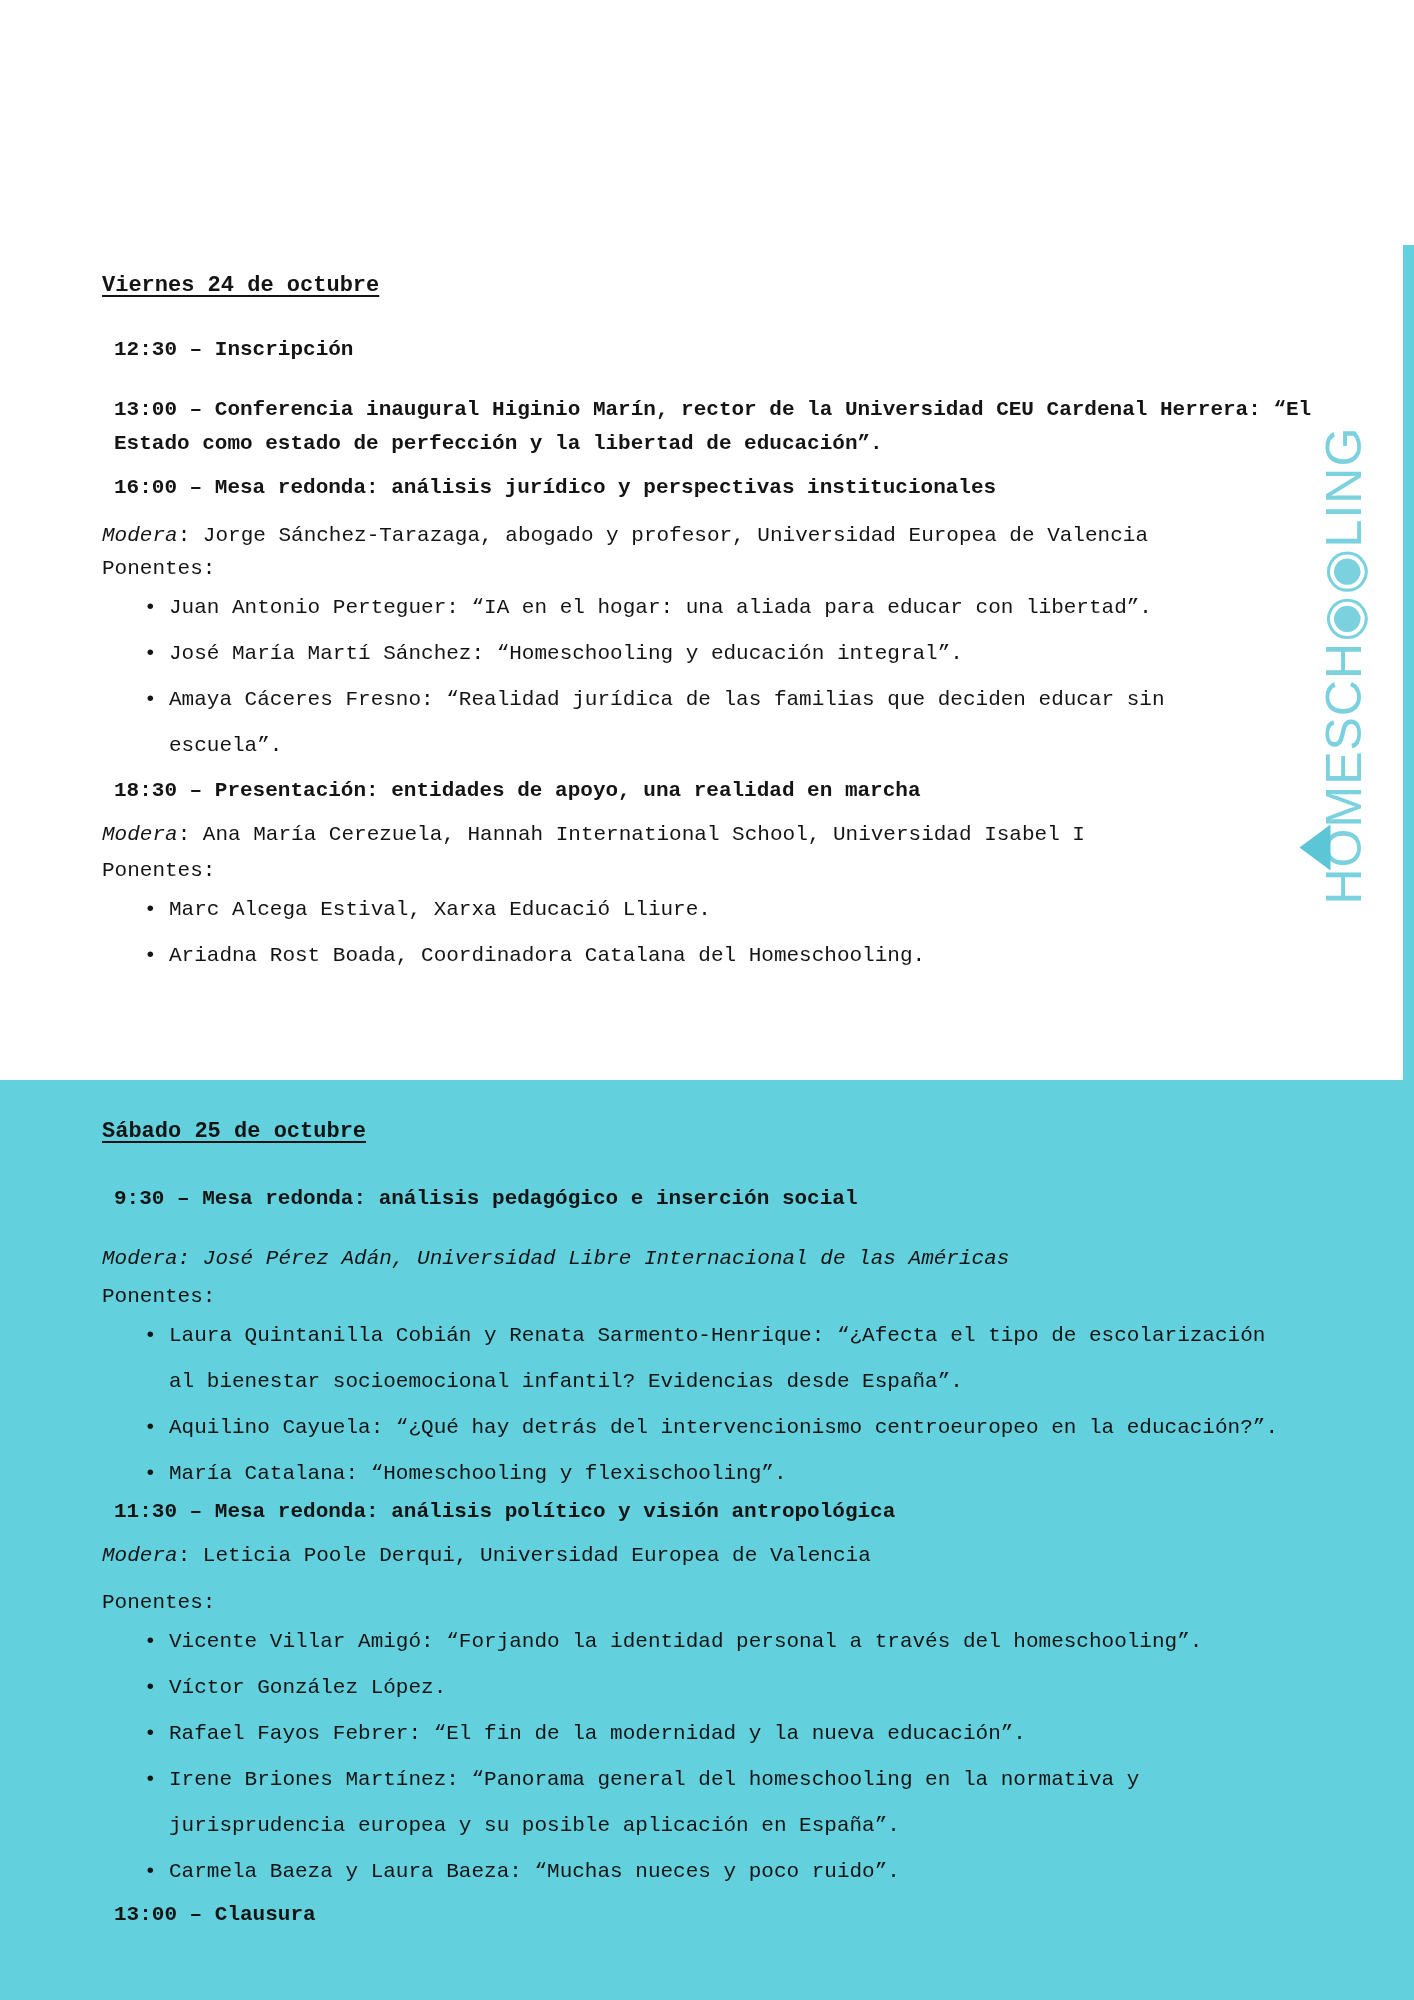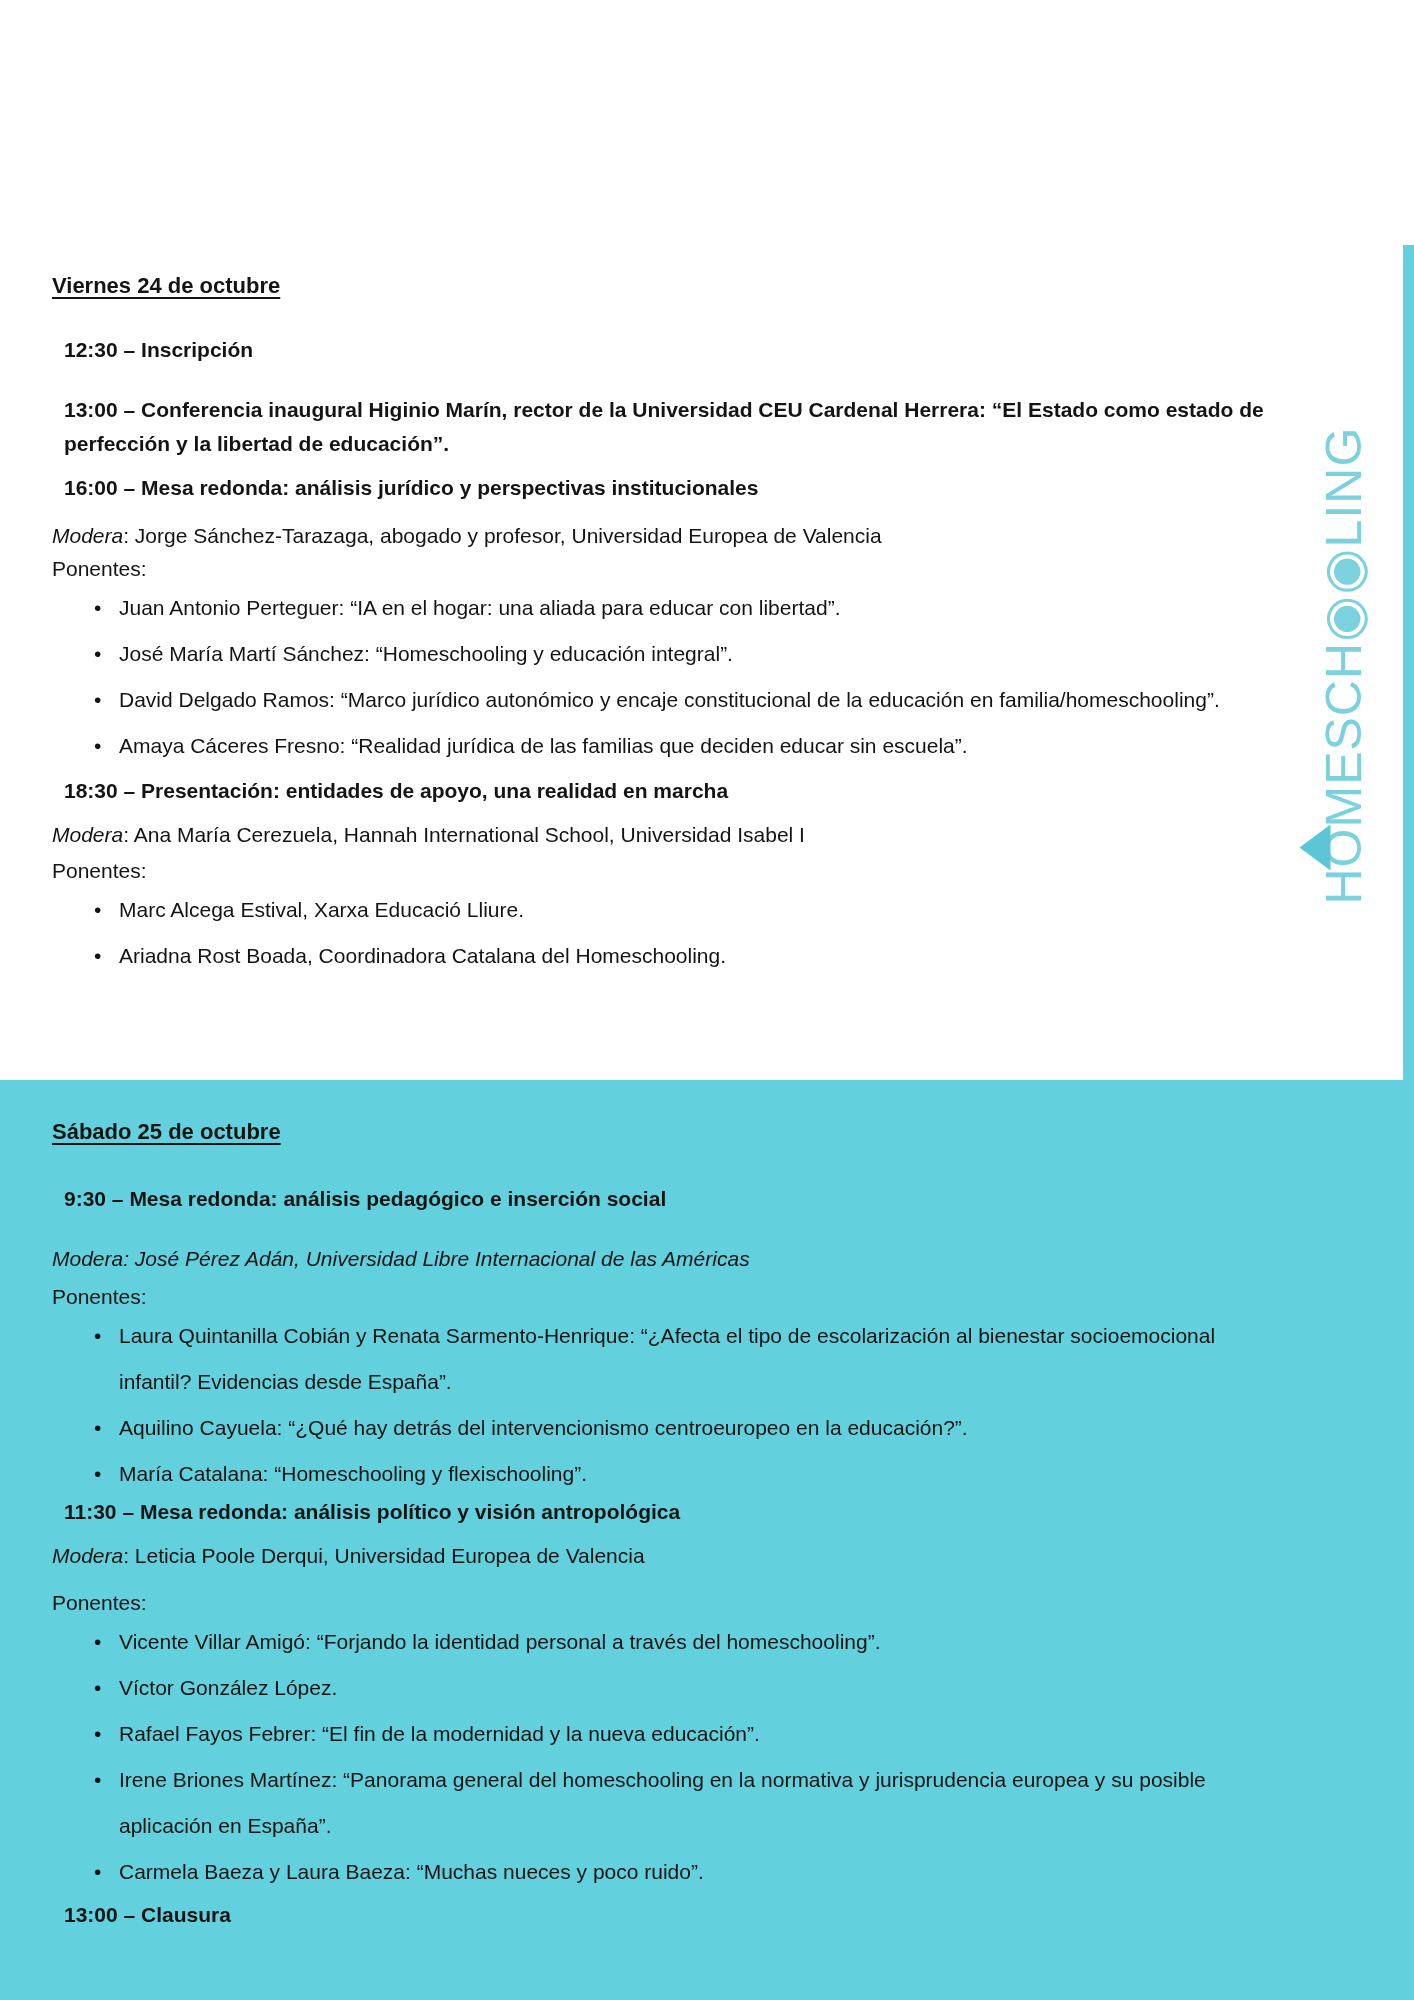--- a/index.html
+++ b/index.html
@@ -32,21 +32,21 @@
   .lg-oo { font-family:"DejaVu Sans",sans-serif; font-size:53px; letter-spacing:1px; }
   .roofwrap { position:relative; display:inline-block; }
   .roof {
     position:absolute; left:50%; top:-16px; transform:translateX(-50%);
     width:0; height:0;
     border-left:23px solid transparent; border-right:23px solid transparent;
     border-bottom:31px solid var(--logo-triangle,#5cc6d7);
   }
 
   
-  .section { position:absolute; left:0; width:1414px; box-sizing:border-box; padding-left:52px; padding-right:55px; }
+  .section { position:absolute; left:0; width:1414px; box-sizing:border-box; padding-left:102px; padding-right:55px;font-family:Liberation Mono, monospace; }
   .friday   { top:245px;  height:835px; padding-top:27px; background:transparent; }
   .saturday { top:1080px; height:920px; padding-top:38px; background:var(--teal,#62d1dd); }
 
   .date-heading {
     margin:0; font-size:22px; line-height:28px; font-weight:700;
     text-decoration:underline; text-underline-offset:4px; text-decoration-thickness:2px;
   }
   .slot  { margin:12px; font-size:21px; line-height:30px; font-weight:700; }
   .para2 { max-width:1250px; line-height:34px; }
   .modera, .plain { margin:0; font-size:21px; line-height:33px; font-weight:400; }
@@ -83,21 +83,20 @@
     <p class="slot mt35">12:30 – Inscripción</p>
 
     <p class="slot para2 mt28">13:00 – Conferencia inaugural Higinio Marín, rector de la Universidad CEU Cardenal Herrera: “El Estado como estado de perfección y la libertad de educación”.</p>
 
     <p class="slot mt7">16:00 – Mesa redonda: análisis jurídico y perspectivas institucionales</p>
     <p class="modera mt1"><em class="it">Modera</em><span>: Jorge Sánchez-Tarazaga, abogado y profesor, Universidad Europea de Valencia</span></p>
     <p class="plain mt0">Ponentes:</p>
     <ul class="speakers mt18">
       <li>Juan Antonio Perteguer: “IA en el hogar: una aliada para educar con libertad”.</li>
       <li>José María Martí Sánchez: “Homeschooling y educación integral”.</li>
-      <li>David Delgado Ramos: “Marco jurídico autonómico y encaje constitucional de la educación en familia/homeschooling”.</li>
       <li>Amaya Cáceres Fresno: “Realidad jurídica de las familias que deciden educar sin escuela”.</li>
     </ul>
 
     <p class="slot mt7">18:30 – Presentación: entidades de apoyo, una realidad en marcha</p>
     <p class="modera mt6"><em class="it">Modera</em><span>: Ana María Cerezuela, Hannah International School, Universidad Isabel I</span></p>
     <p class="plain mt3">Ponentes:</p>
     <ul class="speakers mt12">
       <li>Marc Alcega Estival, Xarxa Educació Lliure.</li>
       <li>Ariadna Rost Boada, Coordinadora Catalana del Homeschooling.</li>
     </ul>

